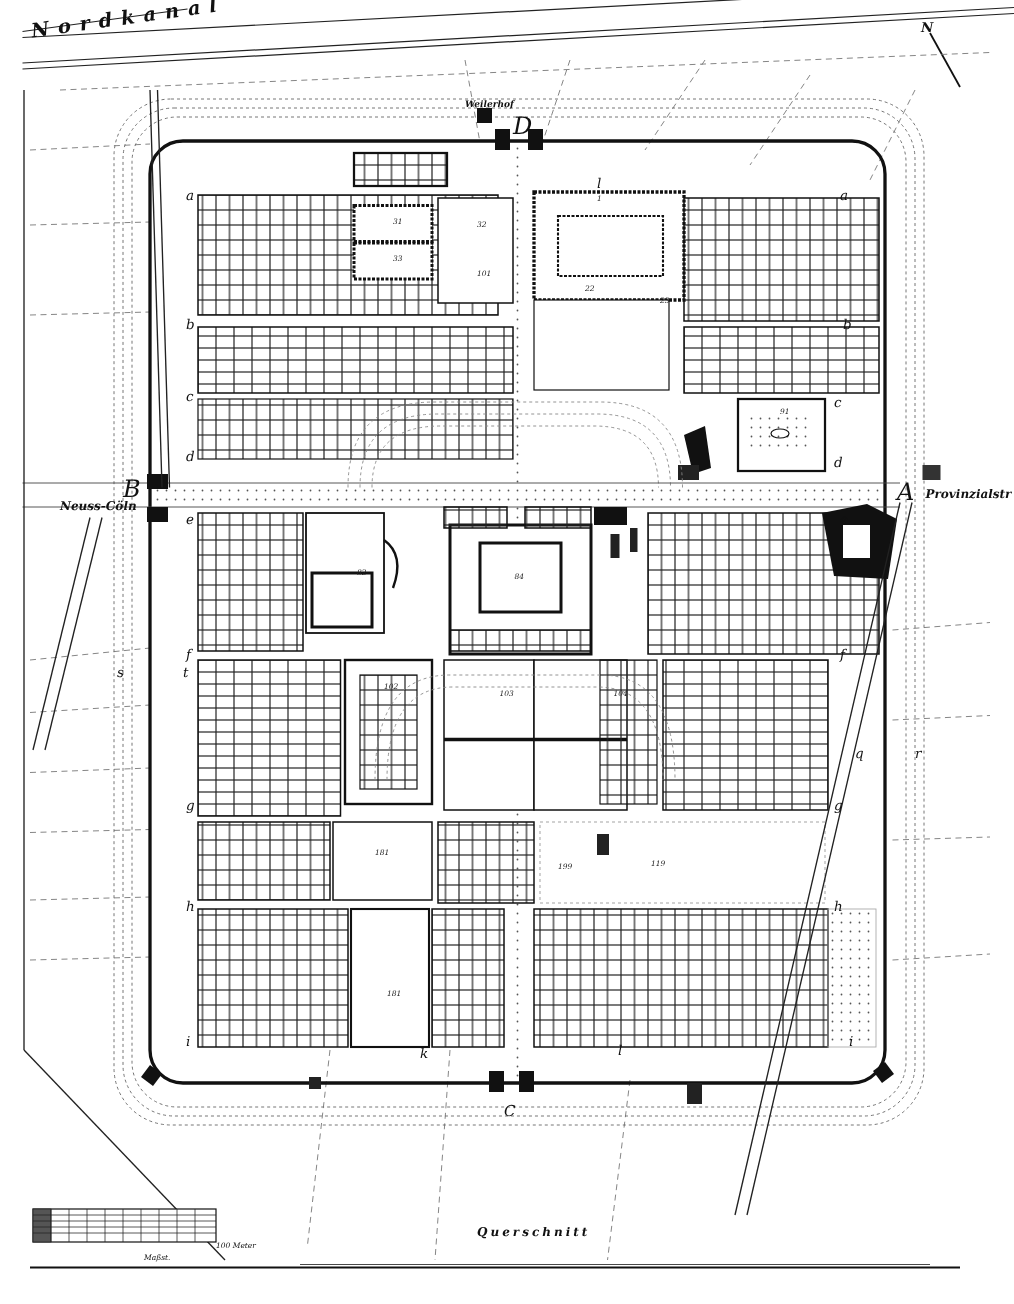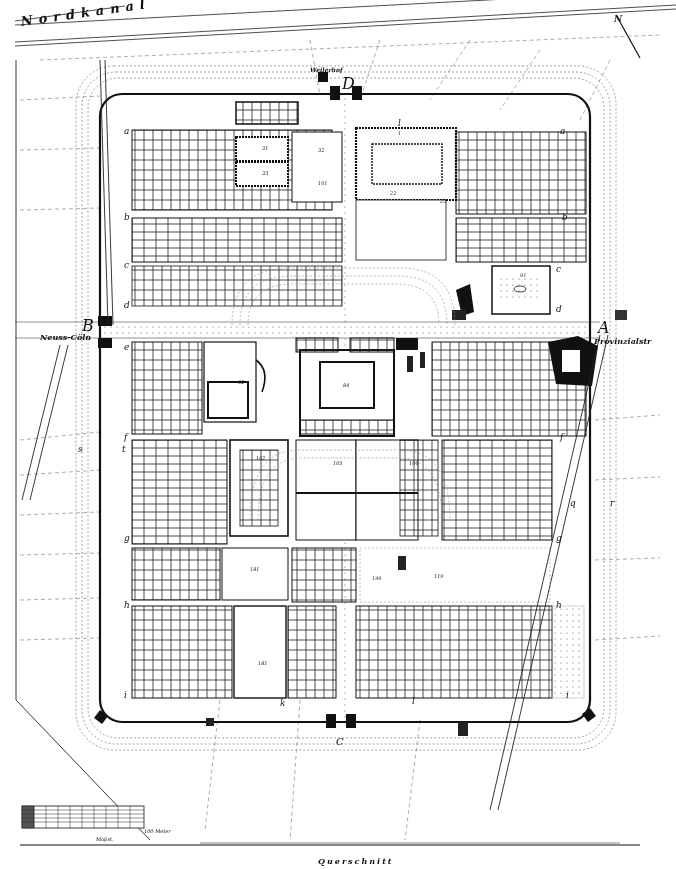--- a/index.html
+++ b/index.html
@@ -208,21 +208,21 @@
     </g>
   </g>
 </svg>
 
 <div class="lbl canal-title" style="left:22px; top:14px;">Nordkanal</div>
 <div class="lbl north" style="left:614px; top:14px;">N</div>
 
 <div class="lbl road-label" style="left:40px; top:332px;">Neuss-Cöln</div>
 <div class="lbl gate-letter" style="left:82px; top:316px;">B</div>
 
-<div class="lbl road-label" style="left:594px; top:324px;margin-top:12px;">Provinzialstr</div>
+<div class="lbl road-label" style="left:617px; top:324px;">Provinzialstr</div>
 <div class="lbl gate-letter" style="left:598px; top:318px;">A</div>
 
 <div class="lbl tiny" style="left:310px; top:66px; font-size:6px; font-weight:bold;">Weilerhof</div>
 <div class="lbl gate-letter" style="left:342px; top:74px;">D</div>
 <div class="lbl gate-letter" style="left:336px; top:736px; font-size:10px;">C</div>
 
 <div class="lbl row-letter" style="left:124px; top:126px;">a</div>
 <div class="lbl row-letter" style="left:124px; top:212px;">b</div>
 <div class="lbl row-letter" style="left:124px; top:260px;">c</div>
 <div class="lbl row-letter" style="left:124px; top:300px;">d</div>
@@ -264,15 +264,15 @@
     <span class="bldg-num" style="left: 238px; top: 379px;">82</span>
     <span class="bldg-num" style="left: 256px; top: 455px;">102</span>
     <span class="bldg-num" style="left: 333px; top: 460px;">103</span>
     <span class="bldg-num" style="left: 409px; top: 460px;">104</span>
     <span class="bldg-num" style="left: 250px; top: 566px;">181</span>
     <span class="bldg-num" style="left: 372px; top: 575px;">199</span>
     <span class="bldg-num" style="left: 434px; top: 573px;">119</span>
     <span class="bldg-num" style="left: 258px; top: 660px;">181</span>
   </div>
 
-<div class="lbl section-title" style="left:318px; top:856px;">Querschnitt</div>
+<div class="lbl section-title" style="left:318px; top:816px;">Querschnitt</div>
 <div class="lbl tiny" style="left:144px; top:828px;">100 Meter</div>
 <div class="lbl tiny" style="left:96px; top:836px;">Maßst.</div>
 
 </body></html>

